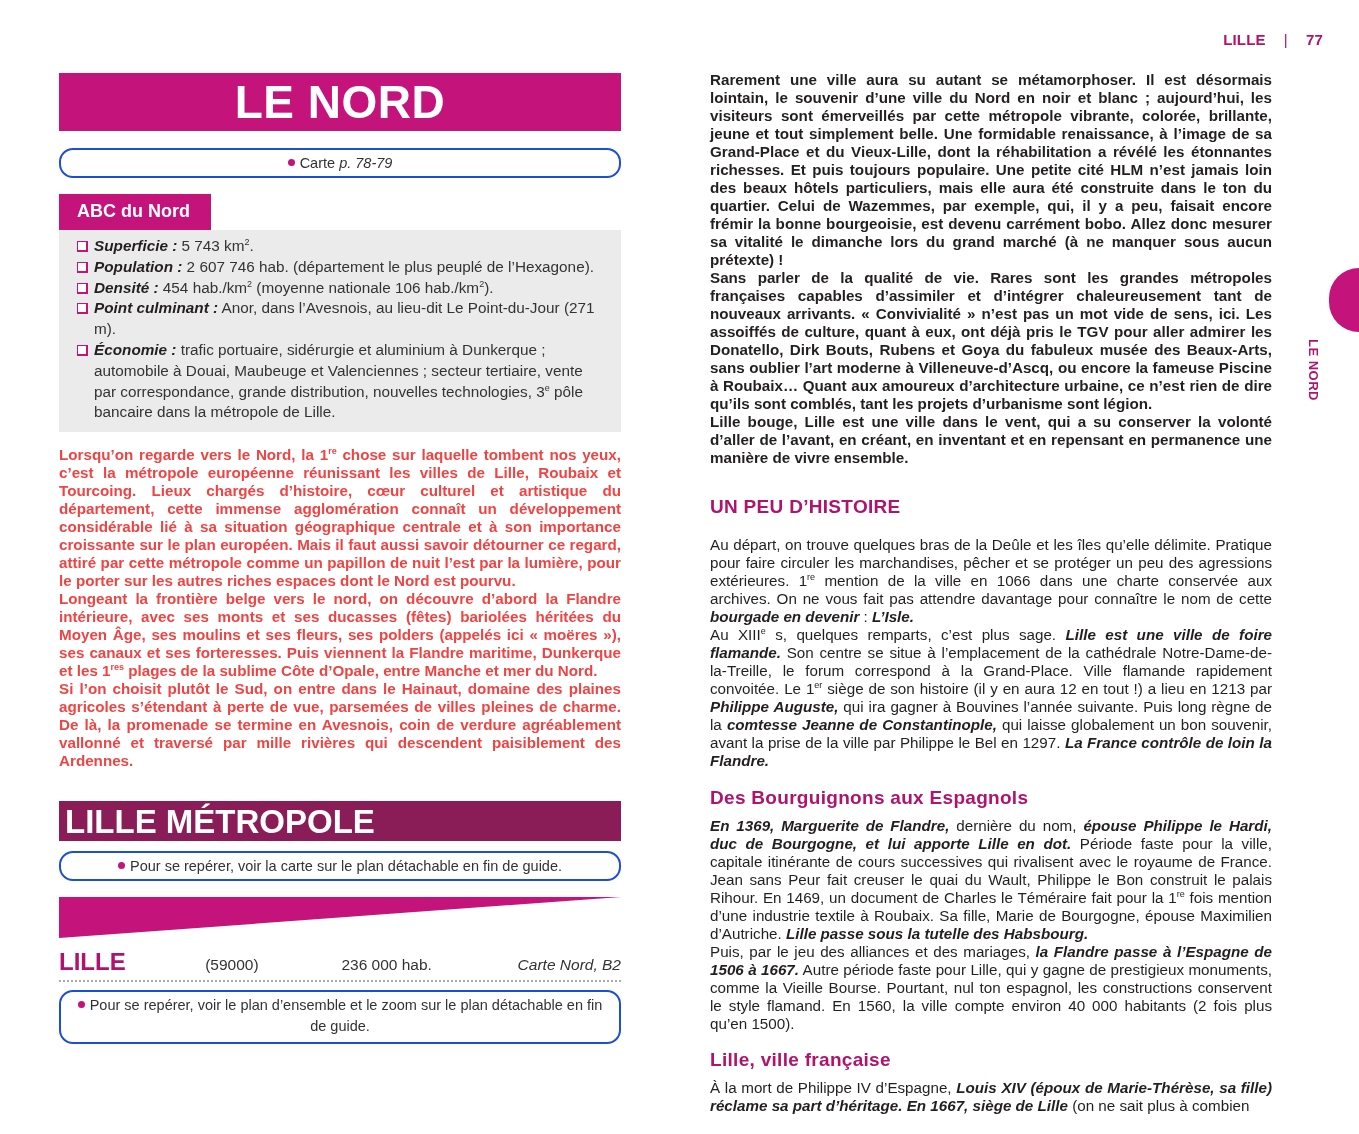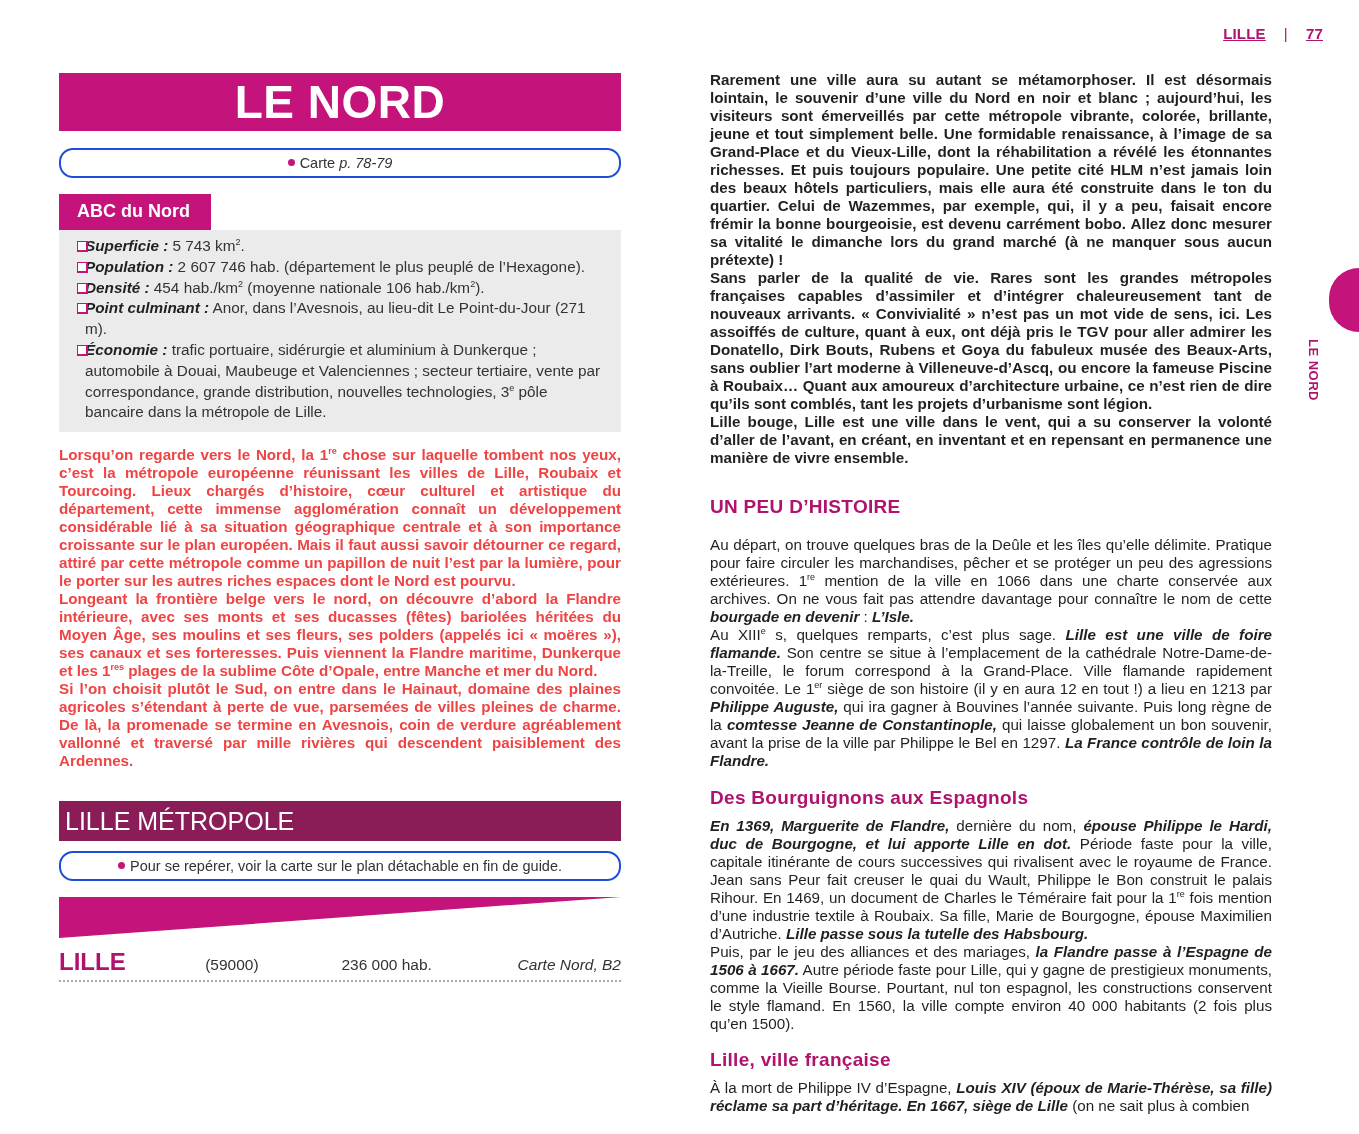--- a/index.html
+++ b/index.html
@@ -1,40 +1,40 @@
 <!DOCTYPE html>
 <html><head>
 <meta charset="utf-8">
 <style>
   * { box-sizing: border-box; margin: 0; padding: 0; }
   html, body { width: 1359px; height: 1134px; background: #ffffff; overflow: hidden; }
   body { position: relative; font-family: "Liberation Sans", sans-serif; color: #231f20; }
 
-  .running-head { position: absolute; top: 25px; right: 36px; font-weight: bold; font-size: 15px; color: #b0136d; letter-spacing: 0.2px; text-decoration: underline; }
+  .running-head { position: absolute; top: 31px; right: 36px; font-weight: bold; font-size: 15px; color: #b0136d; letter-spacing: 0.2px; }
   .running-head .sep { margin: 0 18px; font-weight: normal; }
 
   .col-left { position: absolute; left: 59px; top: 73px; width: 562px; }
   .col-right { position: absolute; left: 710px; top: 71px; width: 562px; }
 
   .chapter-title { background: #c4137a; color: #fff; height: 58px; display: flex; align-items: center; justify-content: center; font-weight: bold; font-size: 46px; letter-spacing: 0.5px; }
   .info-pill { border: 2px solid #1d4ed8; border-radius: 14px; text-align: center; font-size: 14.5px; color: #333; padding: 3px 10px; }
   .info-pill .dot { display: inline-block; width: 7px; height: 7px; border-radius: 50%; background: #c4137a; margin-right: 5px; vertical-align: 2px; }
   .pill-1 { margin-top: 17px; height: 30px; line-height: 21px; }
 
   .abc-tab { margin-top: 16px; display: inline-block; background: #c4137a; color: #fff; font-weight: bold; font-size: 18px; padding: 7px 18px 7px 18px; height: 36px; width: 152px; }
   .abc-box { background: #ebebeb; padding: 6px 14px 9px 18px; font-size: 15.3px; line-height: 20.8px; color: #333; }
-  .abc-item { position: relative; padding-left: 8px; }
+  .abc-item { position: relative; padding-left: 17px; }
   .abc-item .box { position: absolute; left: 0; top: 5px; width: 11px; height: 11px; border: 1.5px solid #c4137a; border-right-width: 2.5px; border-bottom-width: 2.5px; background: #fff; }
   .abc-item .k { font-weight: bold; font-style: italic; color: #231f20; }
   sup { font-size: 9px; vertical-align: 6px; line-height: 0; }
 
   .intro { margin-top: 14px; font-weight: bold; font-size: 15.2px; line-height: 18px; text-align: justify; color: #ef4444; }
   .intro p { text-align: justify; }
 
-  .section-banner { margin-top: 31px; background: #8a1d58; color: #fff; font-weight: normal; font-size: 25px; height: 40px; line-height: 41px; padding-left: 6px; }
+  .section-banner { margin-top: 31px; background: #8a1d58; color: #fff; font-weight: bold; font-size: 33px; height: 40px; line-height: 41px; padding-left: 6px; }
   .pill-2 { margin-top: 10px; height: 30px; line-height: 21px; }
 
   .wedge { margin-top: 16px; height: 41px; width: 562px; }
   .city-row { display: flex; align-items: baseline; justify-content: space-between; margin-top: 6px; font-size: 15.5px; color: #333; padding-bottom: 4px; border-bottom: 2px dotted #aaa; }
   .city-row .city { font-weight: bold; font-size: 24px; color: #b0136d; width: 140px; }
   .city-row .cp { width: 130px; }
   .city-row .pop { width: 170px; }
   .city-row .map { font-style: italic; }
   .pill-3 { margin-top: 8px; line-height: 21px; padding: 3px 14px 5px; }
 
@@ -108,20 +108,23 @@
     <polygon points="0,0 562,0 0,41" fill="#c4137a"></polygon>
   </svg>
 
   <div class="city-row">
     <span class="city">LILLE</span>
     <span class="cp">(59000)</span>
     <span class="pop">236 000 hab.</span>
     <span class="map">Carte Nord, B2</span>
   </div>
 
+  <div class="info-pill pill-3">
+    <span class="dot"></span><span>Pour se repérer, voir le plan d’ensemble et le zoom sur le plan détachable en fin de guide.</span>
+  </div>
 </div>
 
 <div class="col-right">
   <div class="body-bold">
     <p>Rarement une ville aura su autant se métamorphoser. Il est désormais lointain, le souvenir d’une ville du Nord en noir et blanc ; aujourd’hui, les visiteurs sont émerveillés par cette métropole vibrante, colorée, brillante, jeune et tout simplement belle. Une formidable renaissance, à l’image de sa Grand-Place et du Vieux-Lille, dont la réhabilitation a révélé les étonnantes richesses. Et puis toujours populaire. Une petite cité HLM n’est jamais loin des beaux hôtels particuliers, mais elle aura été construite dans le ton du quartier. Celui de Wazemmes, par exemple, qui, il y a peu, faisait encore frémir la bonne bourgeoisie, est devenu carrément bobo. Allez donc mesurer sa vitalité le dimanche lors du grand marché (à ne manquer sous aucun prétexte) !</p>
     <p>Sans parler de la qualité de vie. Rares sont les grandes métropoles françaises capables d’assimiler et d’intégrer chaleureusement tant de nouveaux arrivants. « Convivialité » n’est pas un mot vide de sens, ici. Les assoiffés de culture, quant à eux, ont déjà pris le TGV pour aller admirer les Donatello, Dirk Bouts, Rubens et Goya du fabuleux musée des Beaux-Arts, sans oublier l’art moderne à Villeneuve-d’Ascq, ou encore la fameuse Piscine à Roubaix… Quant aux amoureux d’architecture urbaine, ce n’est rien de dire qu’ils sont comblés, tant les projets d’urbanisme sont légion.</p>
     <p>Lille bouge, Lille est une ville dans le vent, qui a su conserver la volonté d’aller de l’avant, en créant, en inventant et en repensant en permanence une manière de vivre ensemble.</p>
   </div>
 
   <div class="h2">UN PEU D’HISTOIRE</div>

